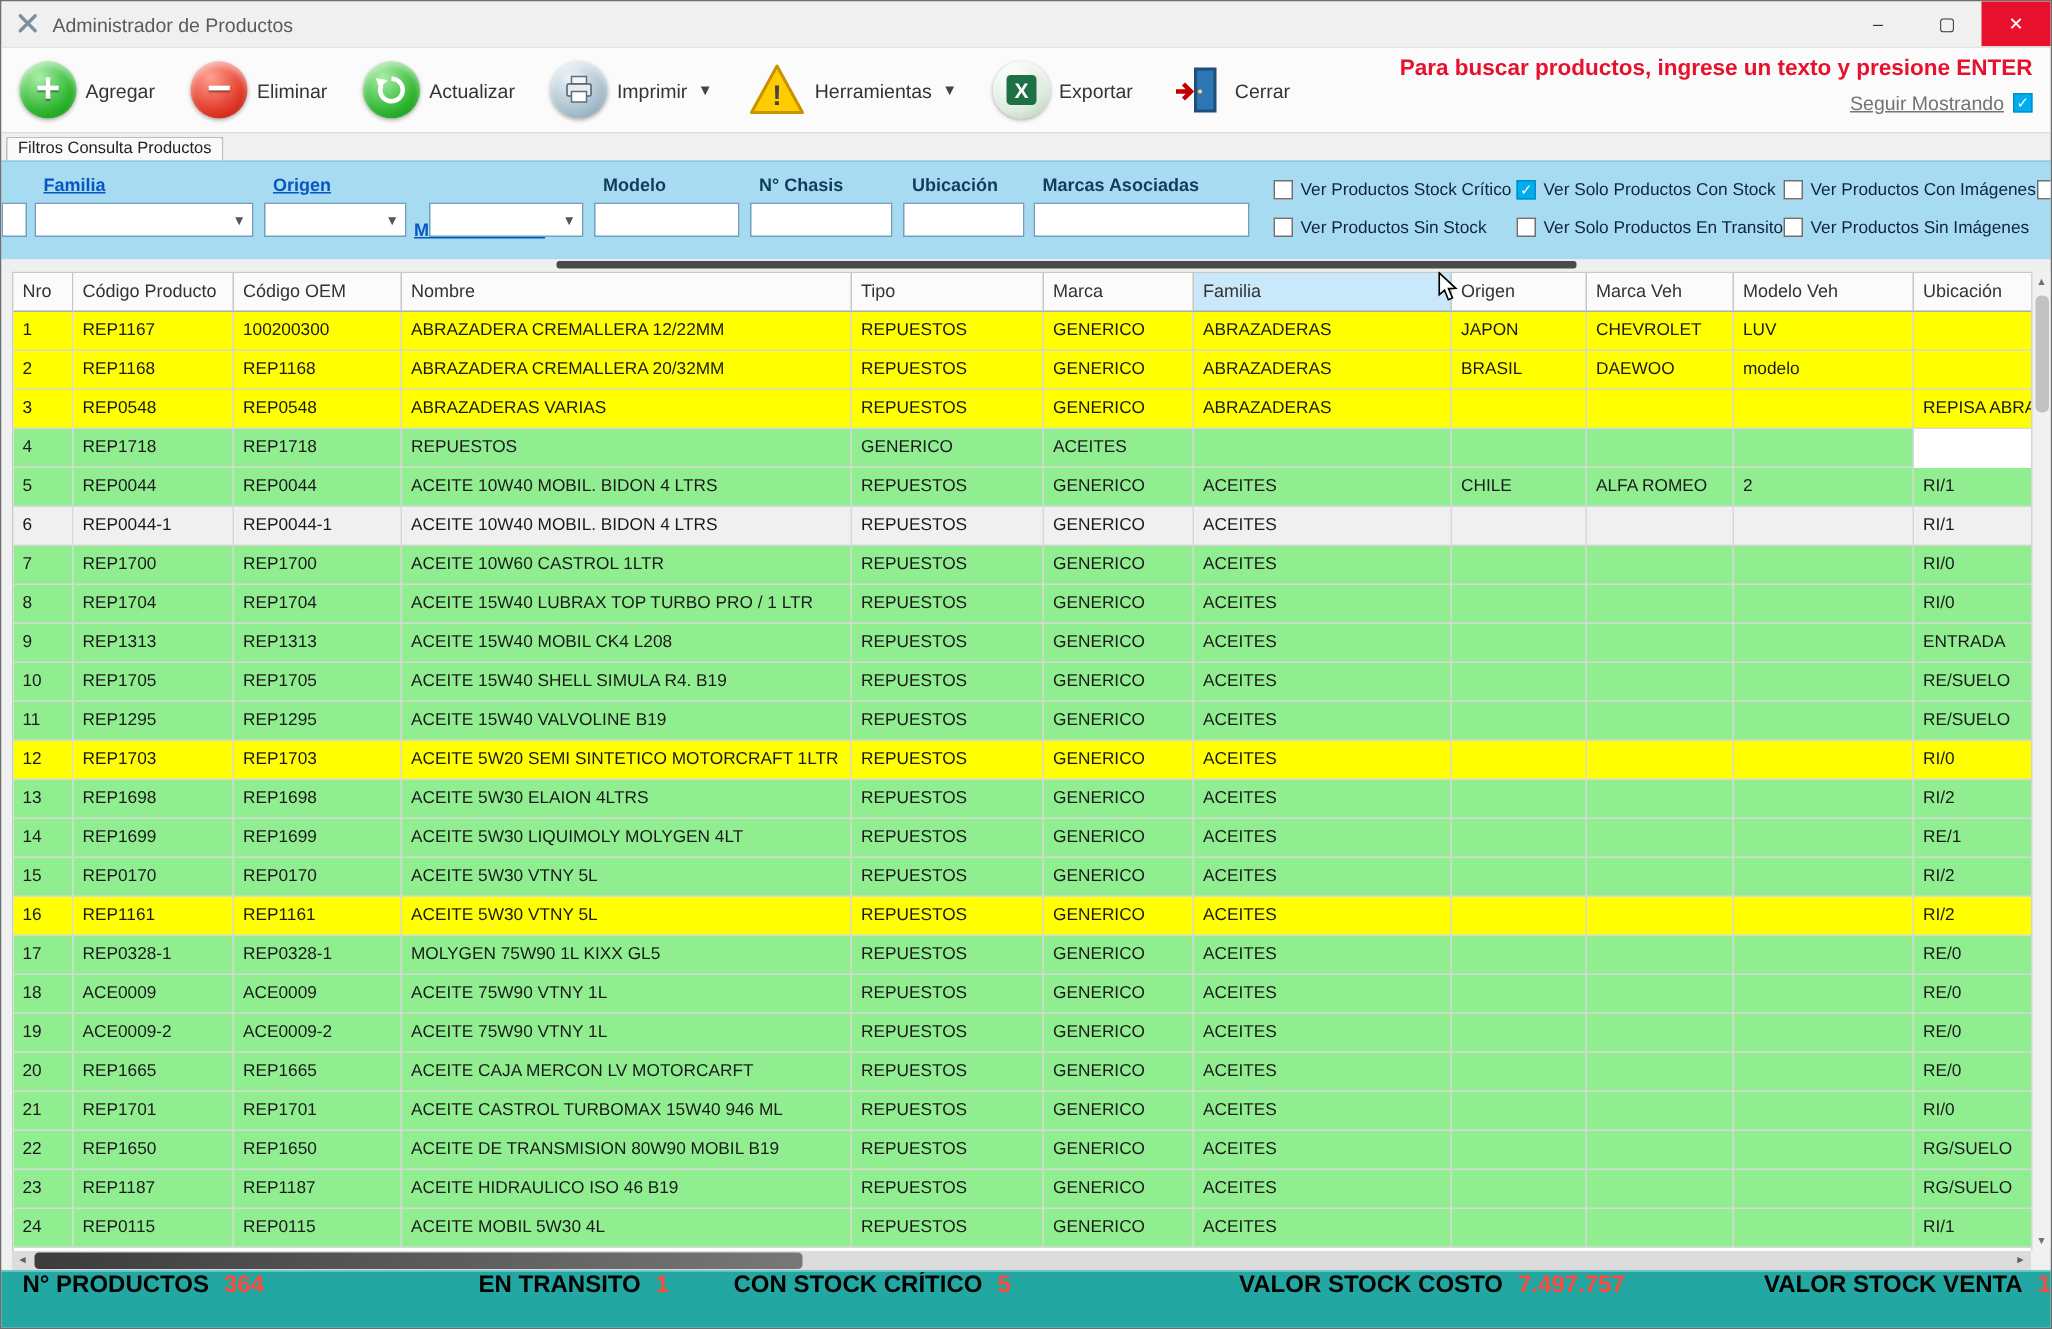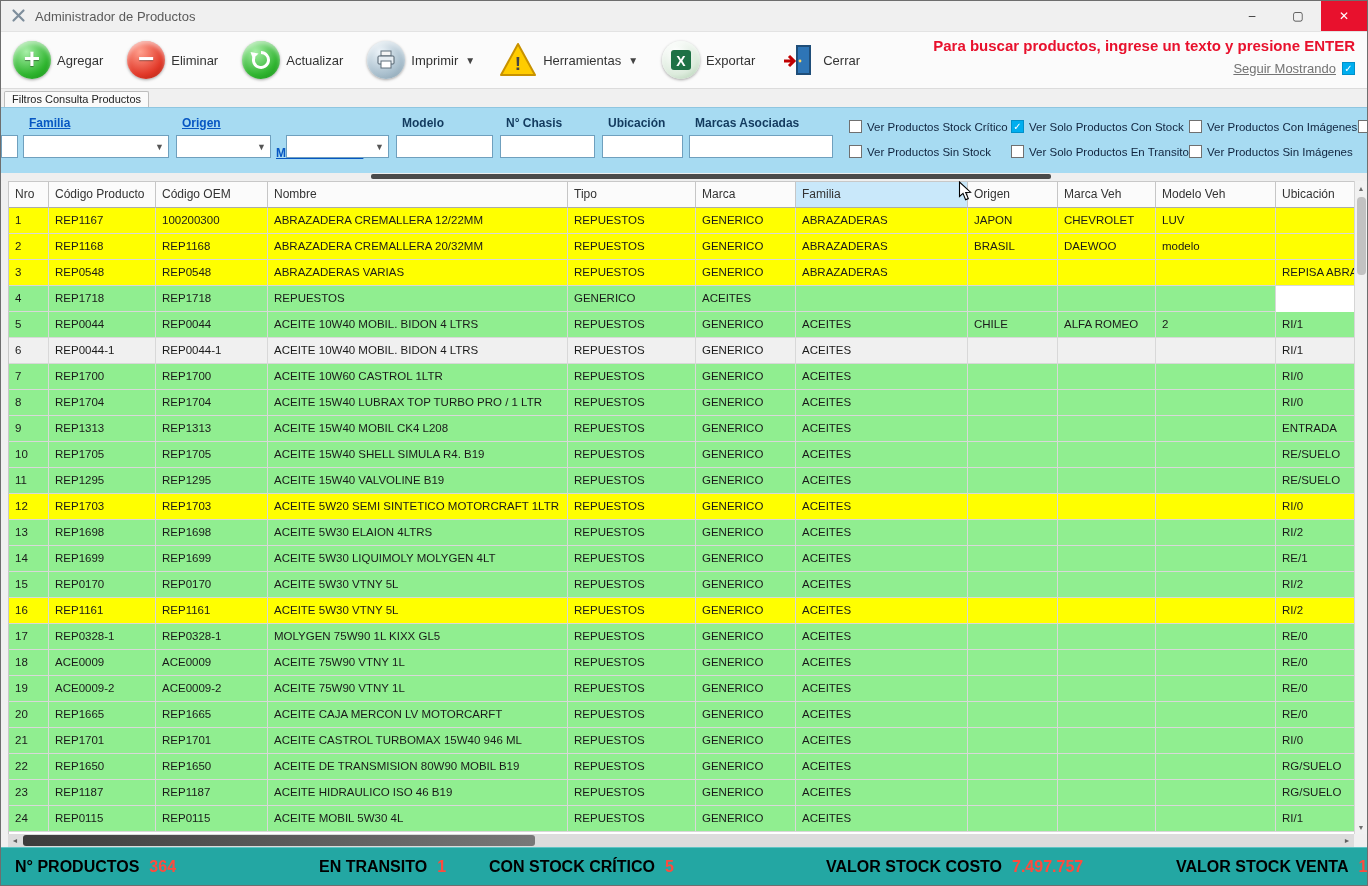--- a/index.html
+++ b/index.html
@@ -75,21 +75,21 @@
   .vup { flex:0 0 auto; } .vdown { margin-top:auto; flex:0 0 auto; }
 
   
   .hscroll { position:absolute; left:7px; right:13px; bottom:0; height:13px; background:#DCDCDC; display:flex; align-items:center; }
   .harrow { width:14px; height:13px; font-size:7px; color:#606060; display:flex; align-items:center; justify-content:center; flex:0 0 auto; }
   .hthumb { height:11px; width:512px; background:linear-gradient(to right, #3C3C3C, #787878); border-radius:3px; margin-left:1px; }
   .hright { margin-left:auto; }
 
   
   .statusbar { height:38px; background:#23A7A3; border-top:1px solid #5FC4C4; position:relative; flex:0 0 auto; overflow:hidden; }
-  .sgroup { position:absolute; top:0; height:38px; display:flex; align-items:center; white-space:nowrap; }
+  .sgroup { position:absolute; top:0; height:38px; display:flex; align-items:flex-start; white-space:nowrap; }
   .slabel { font-size:16px; font-weight:bold; color:#000; }
   .svalue { font-size:16px; font-weight:bold; color:#FF4B3E; margin-left:10px; }
 
   
   .cursor { position:absolute; left:958px; top:181px; z-index:60; pointer-events:none; }
   .fcheck-partial { position:absolute; left:1357px; top:12px; }
 </style>
 </head>
 <body>
 

